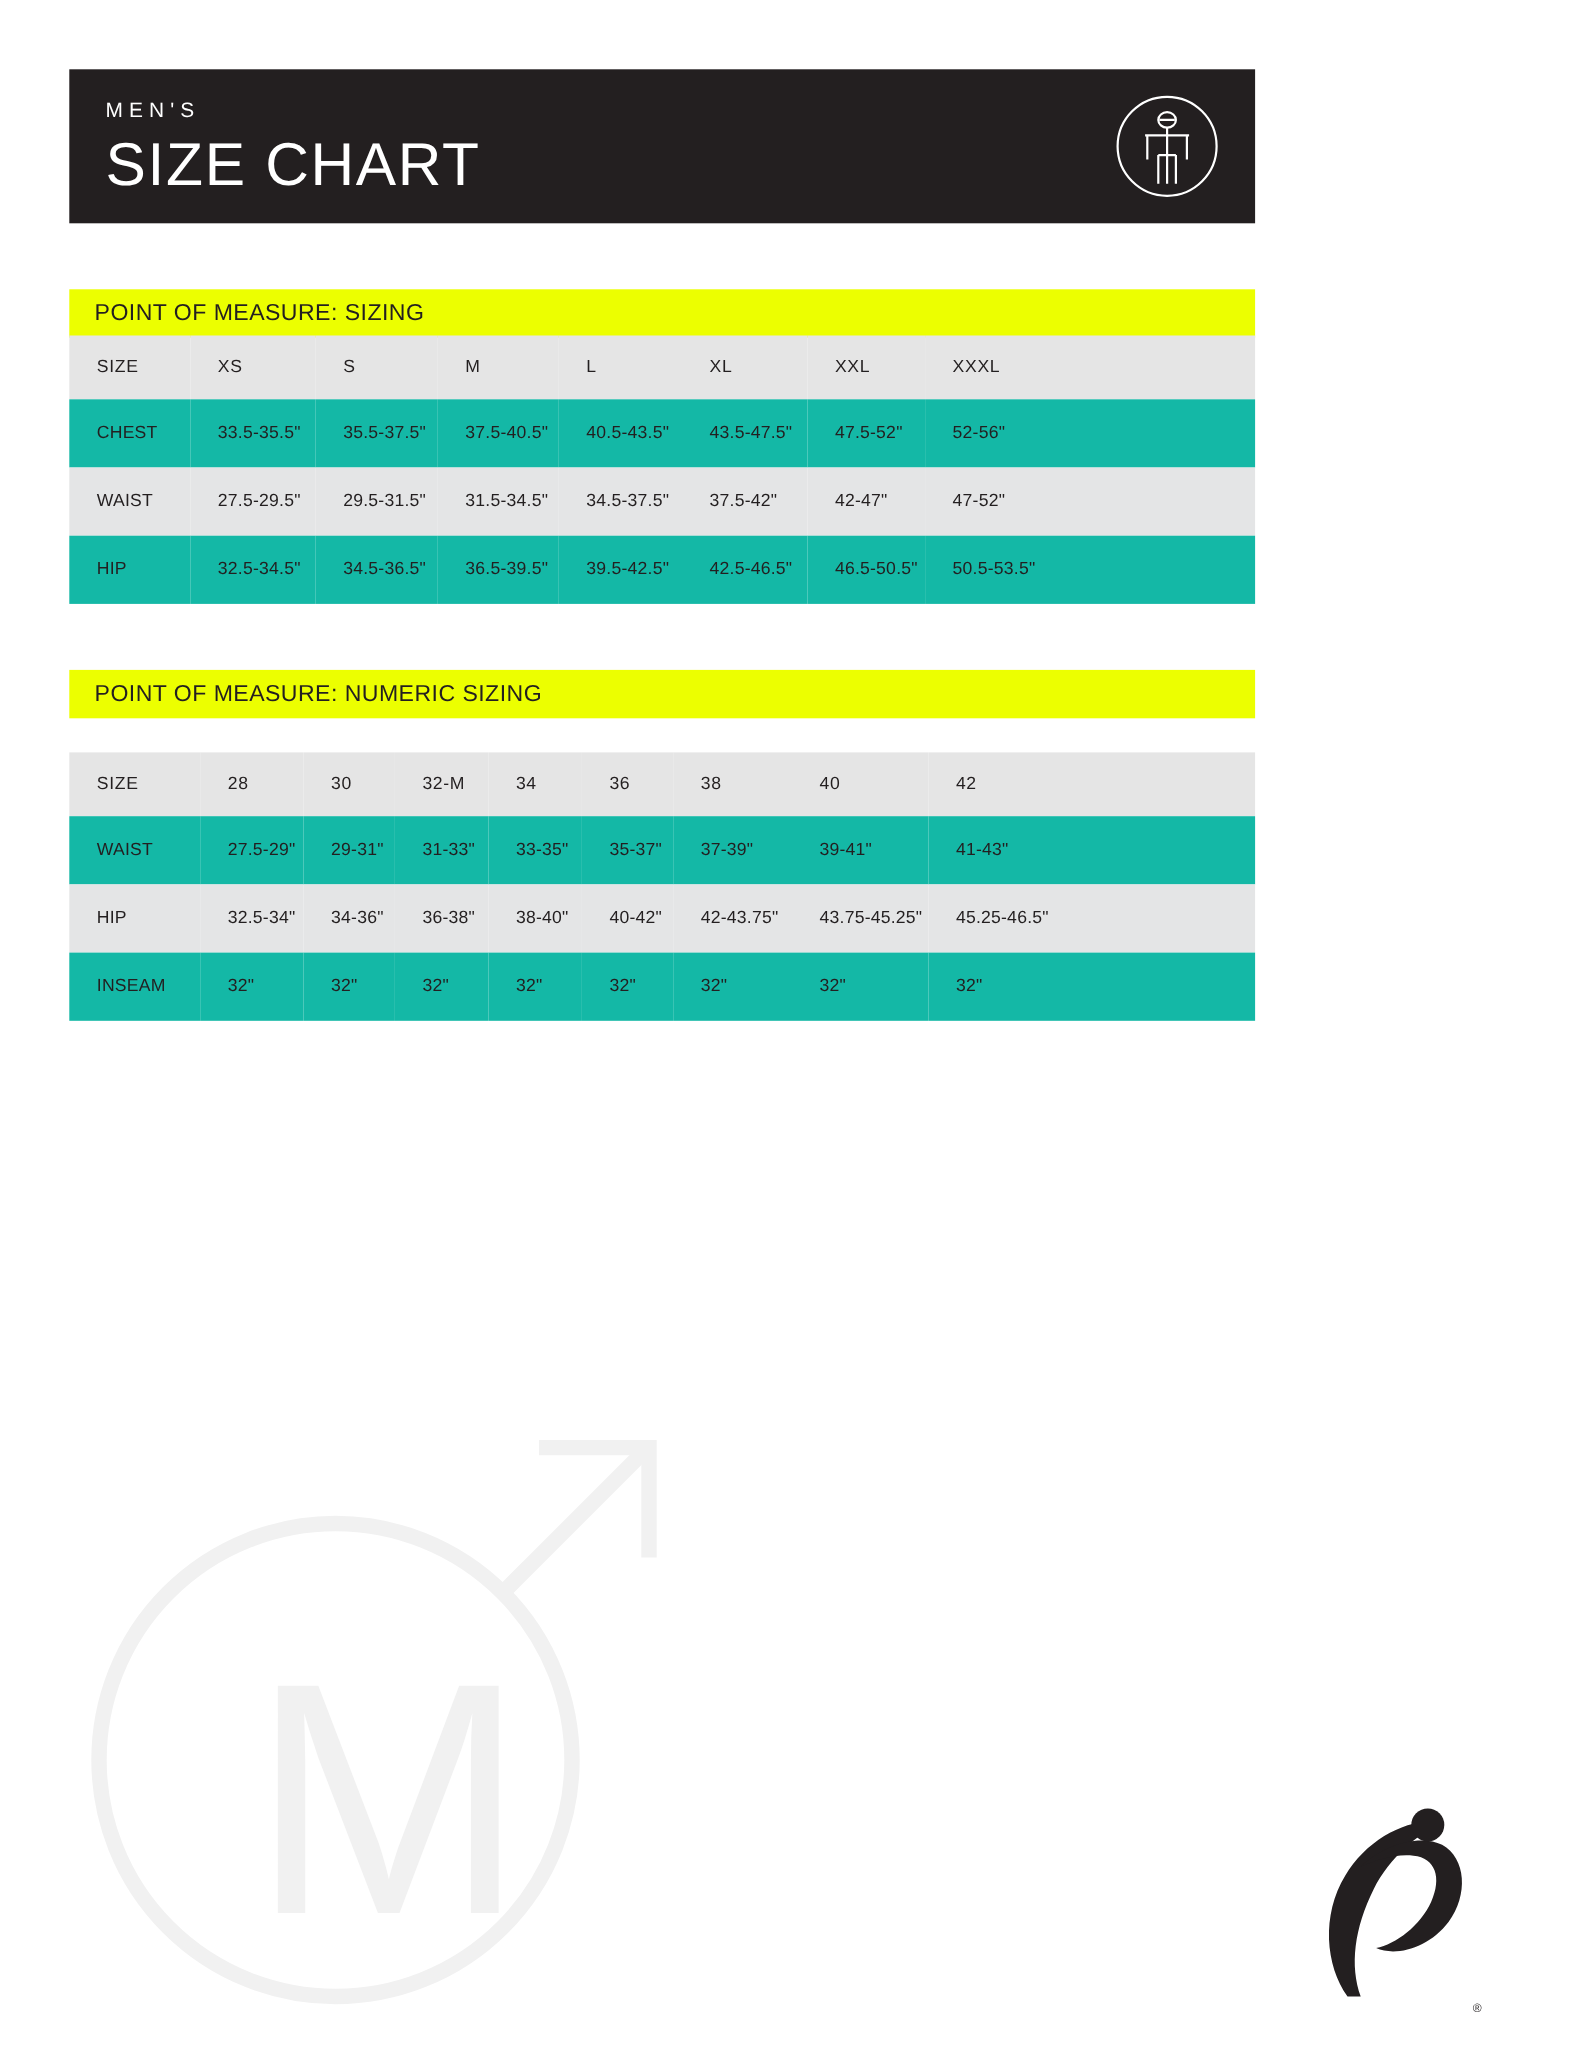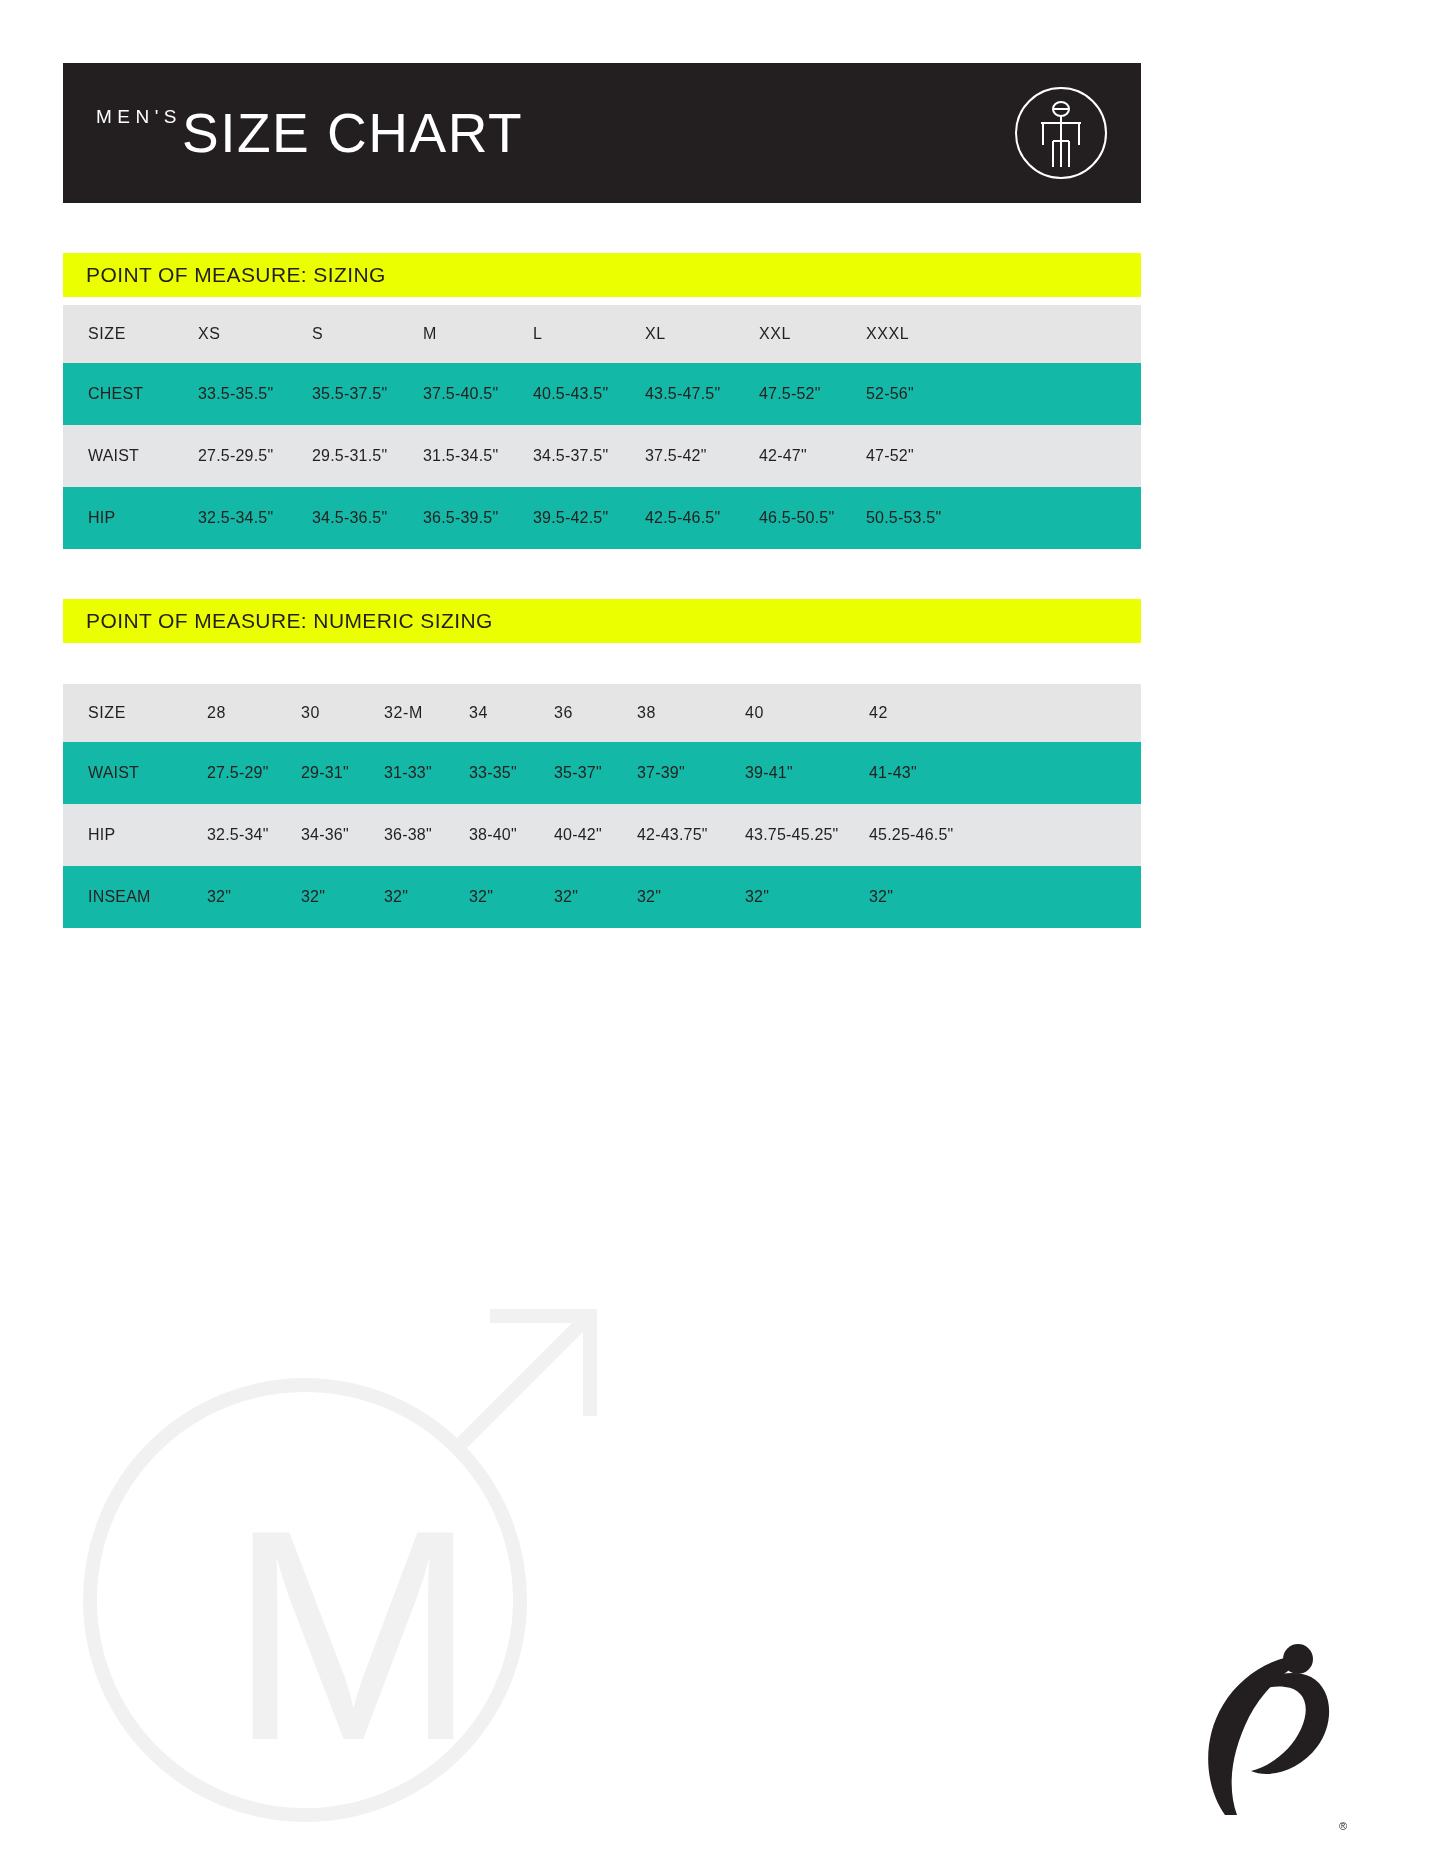--- a/index.html
+++ b/index.html
@@ -30,21 +30,21 @@
     height: 140px;
     background: #231f20;
     display: flex;
     align-items: center;
     justify-content: space-between;
     box-sizing: border-box;
     padding: 0 18px 0 33px;
   }
   .header-text {
     display: flex;
-    flex-direction: row;
+    flex-direction: column;
   }
   .header-kicker {
     color: #ffffff;
     font-size: 19px;
     letter-spacing: 5.5px;
     font-weight: 400;
     margin-bottom: 10px;
   }
   .header-title {
     color: #ffffff;
@@ -64,20 +64,21 @@
   .banner {
     position: absolute;
     left: 63px;
     width: 1078px;
     height: 44px;
     background: #ecff00;
     display: flex;
     align-items: center;
     box-sizing: border-box;
     padding-left: 23px;
+    margin-top: 10px;
   }
   .banner-label {
     font-size: 21px;
     letter-spacing: 0.4px;
     color: #231f20;
   }
 
   
   .size-table {
     position: absolute;

